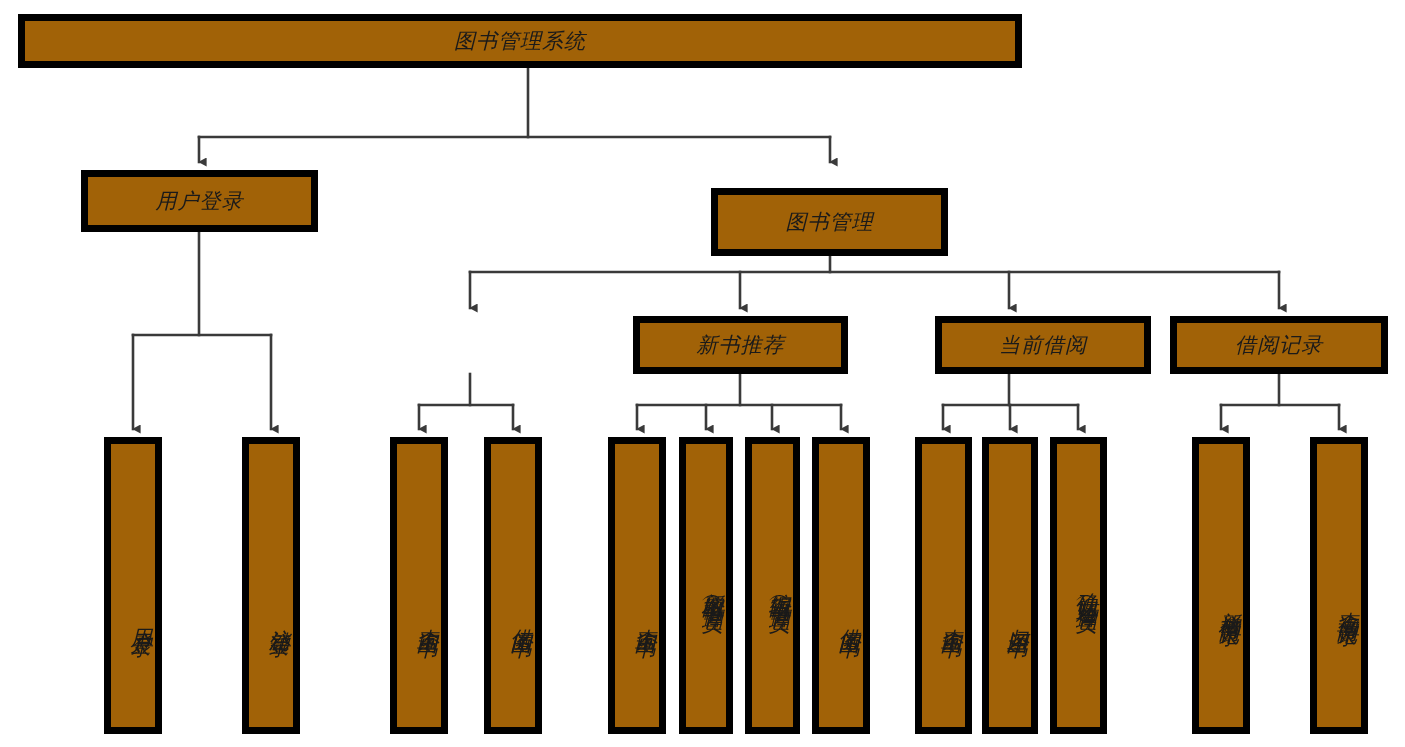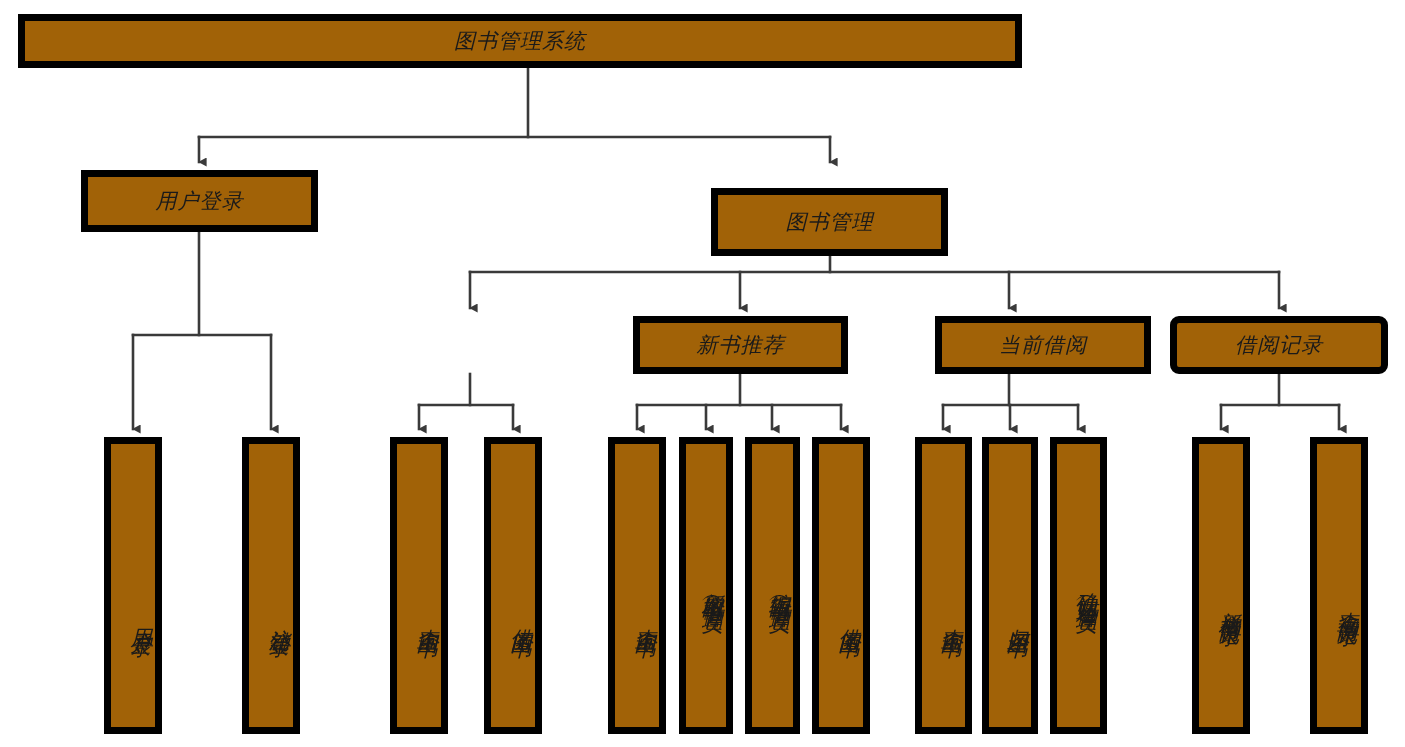--- a/index.html
+++ b/index.html
@@ -134,21 +134,21 @@
   <div class="node horizontal" style="left:711px; top:188px; width:237px; height:68px;">
     <span class="node-label">图书管理</span>
   </div>
 
   <div class="node horizontal" style="left:633px; top:316px; width:215px; height:58px;">
     <span class="node-label">新书推荐</span>
   </div>
   <div class="node horizontal" style="left:901px; top:316px; width:216px; height:58px;margin-left:34px;">
     <span class="node-label">当前借阅</span>
   </div>
-  <div class="node horizontal" style="left:1170px; top:316px; width:218px; height:58px;border-radius:9px;">
+  <div class="node horizontal" style="left:1170px; top:316px; width:218px; height:58px;">
     <span class="node-label">借阅记录</span>
   </div>
 
   <div class="node vertical" style="left:104px; top:437px; width:58px; height:297px; padding-top:64px;">
     <span class="node-label">用户登录</span>
   </div>
   <div class="node vertical" style="left:242px; top:437px; width:58px; height:297px; padding-top:64px;">
     <span class="node-label">注销登录</span>
   </div>
 

